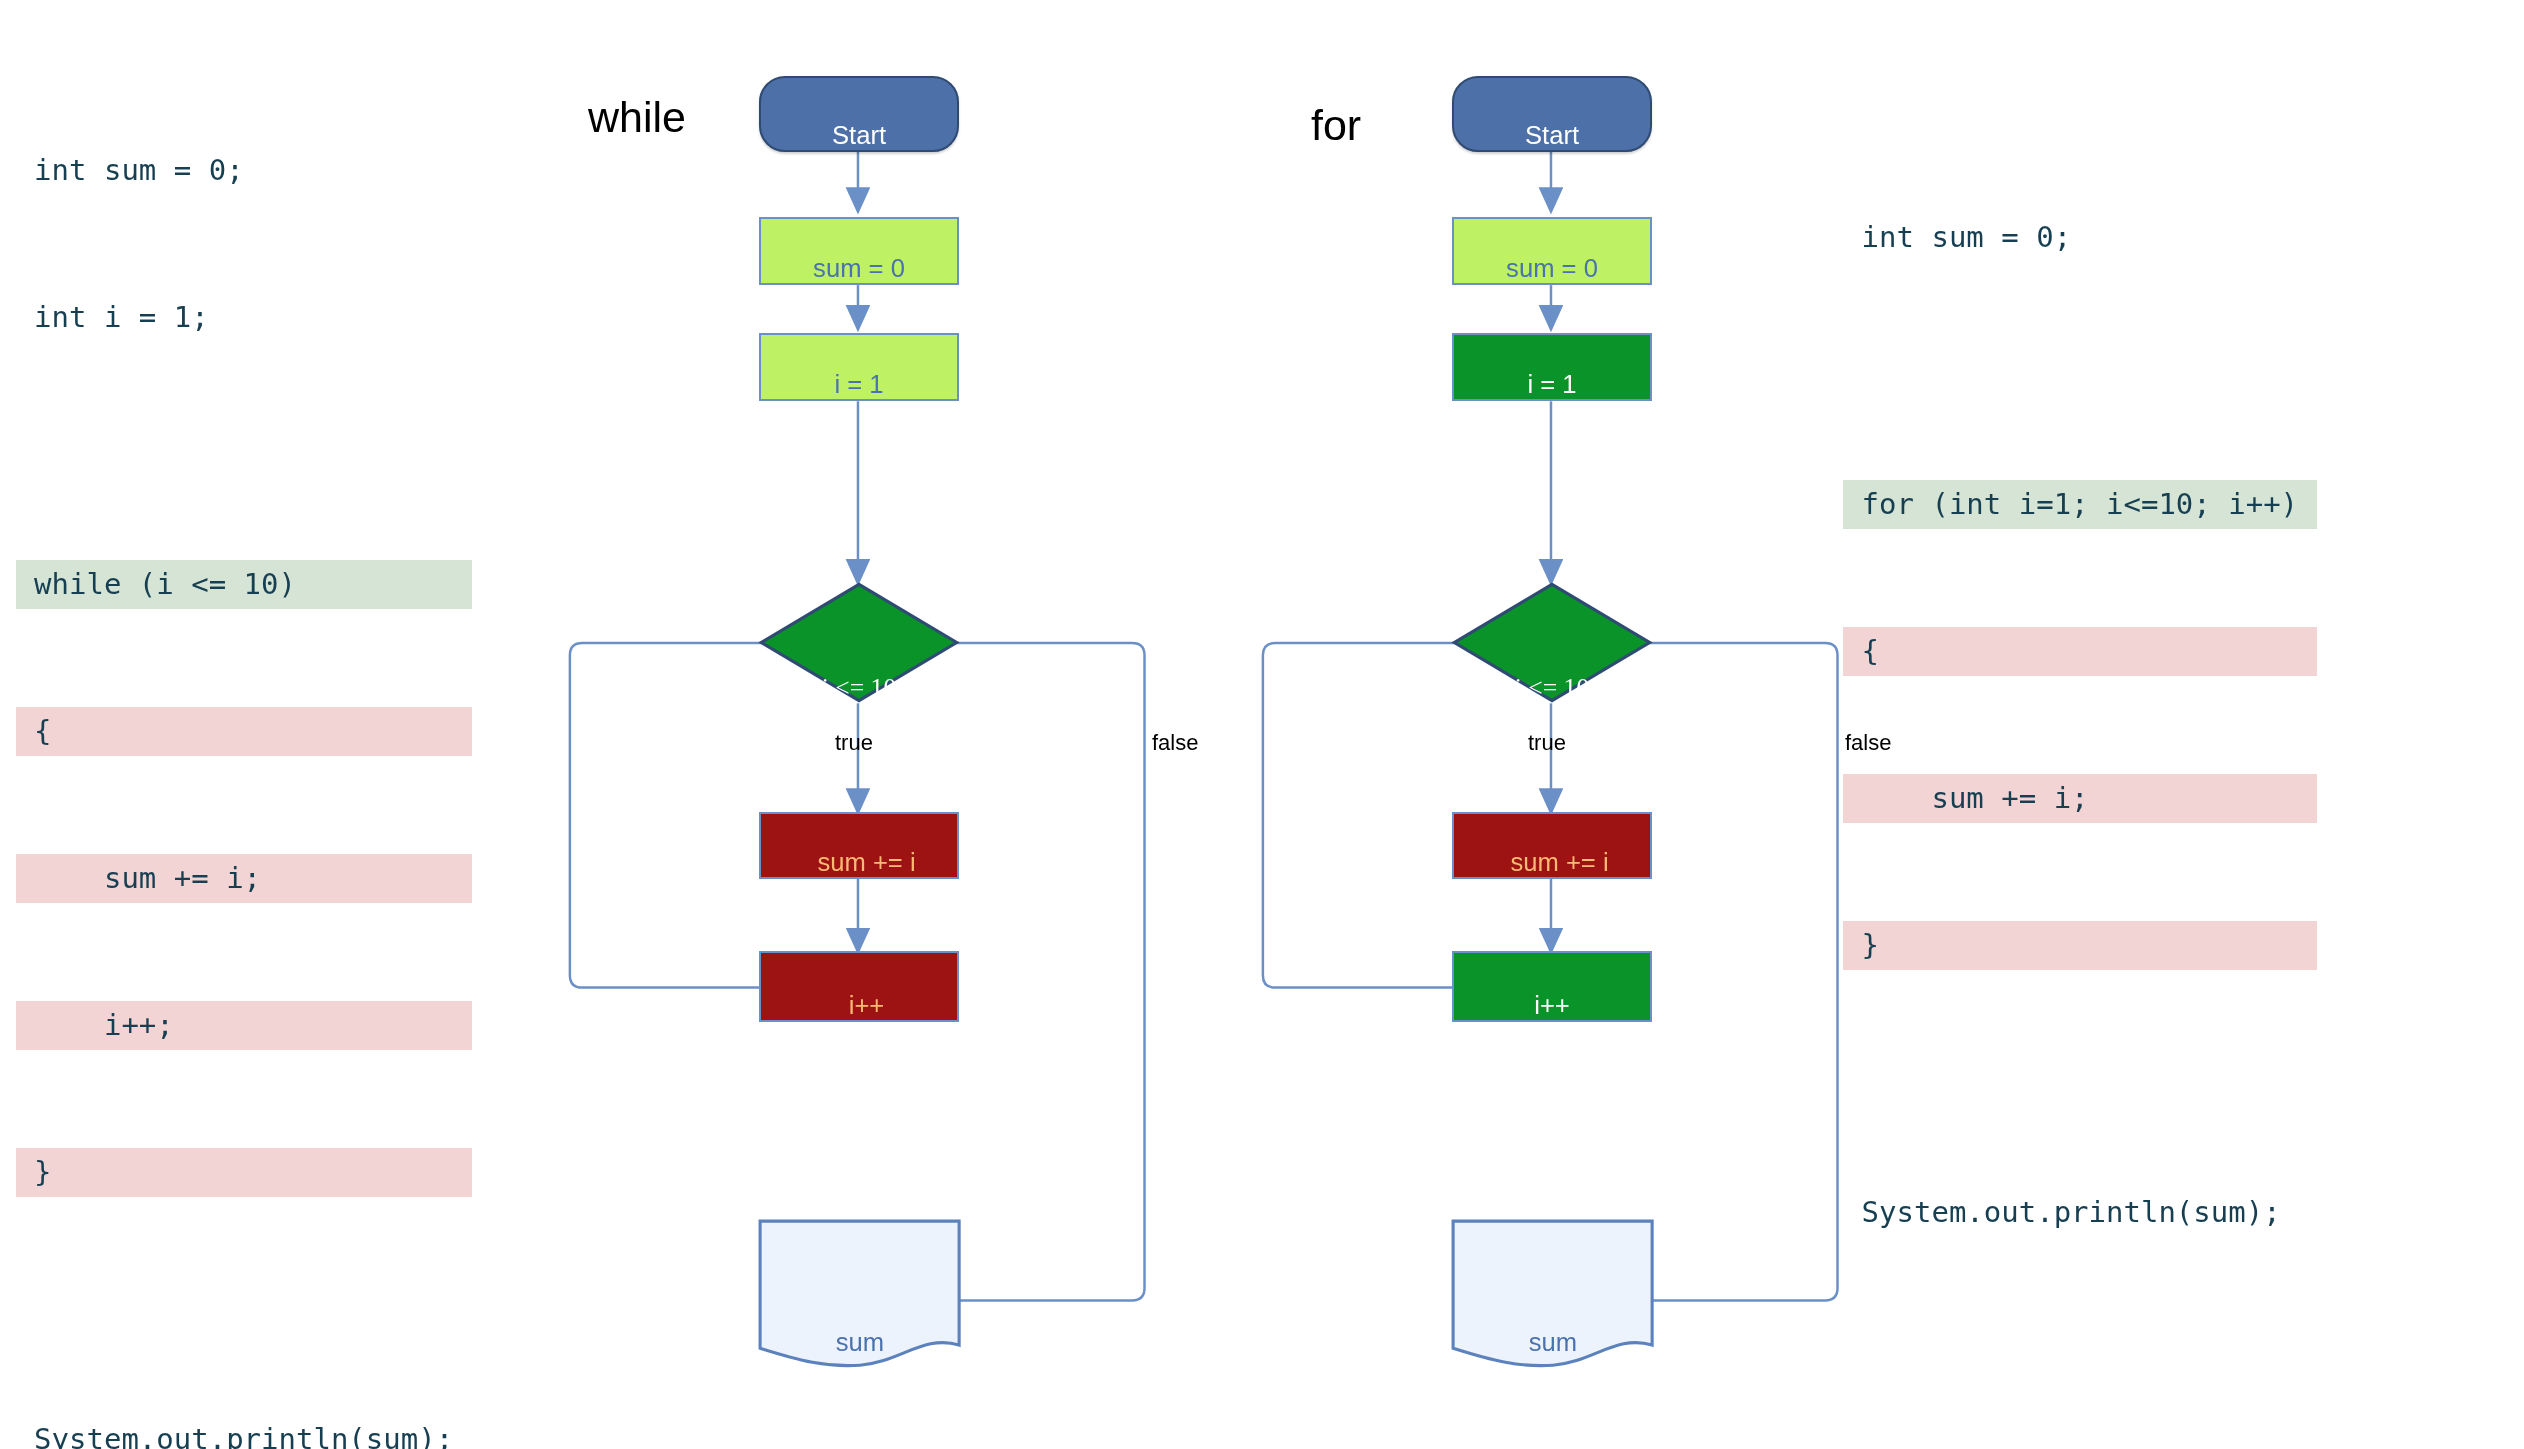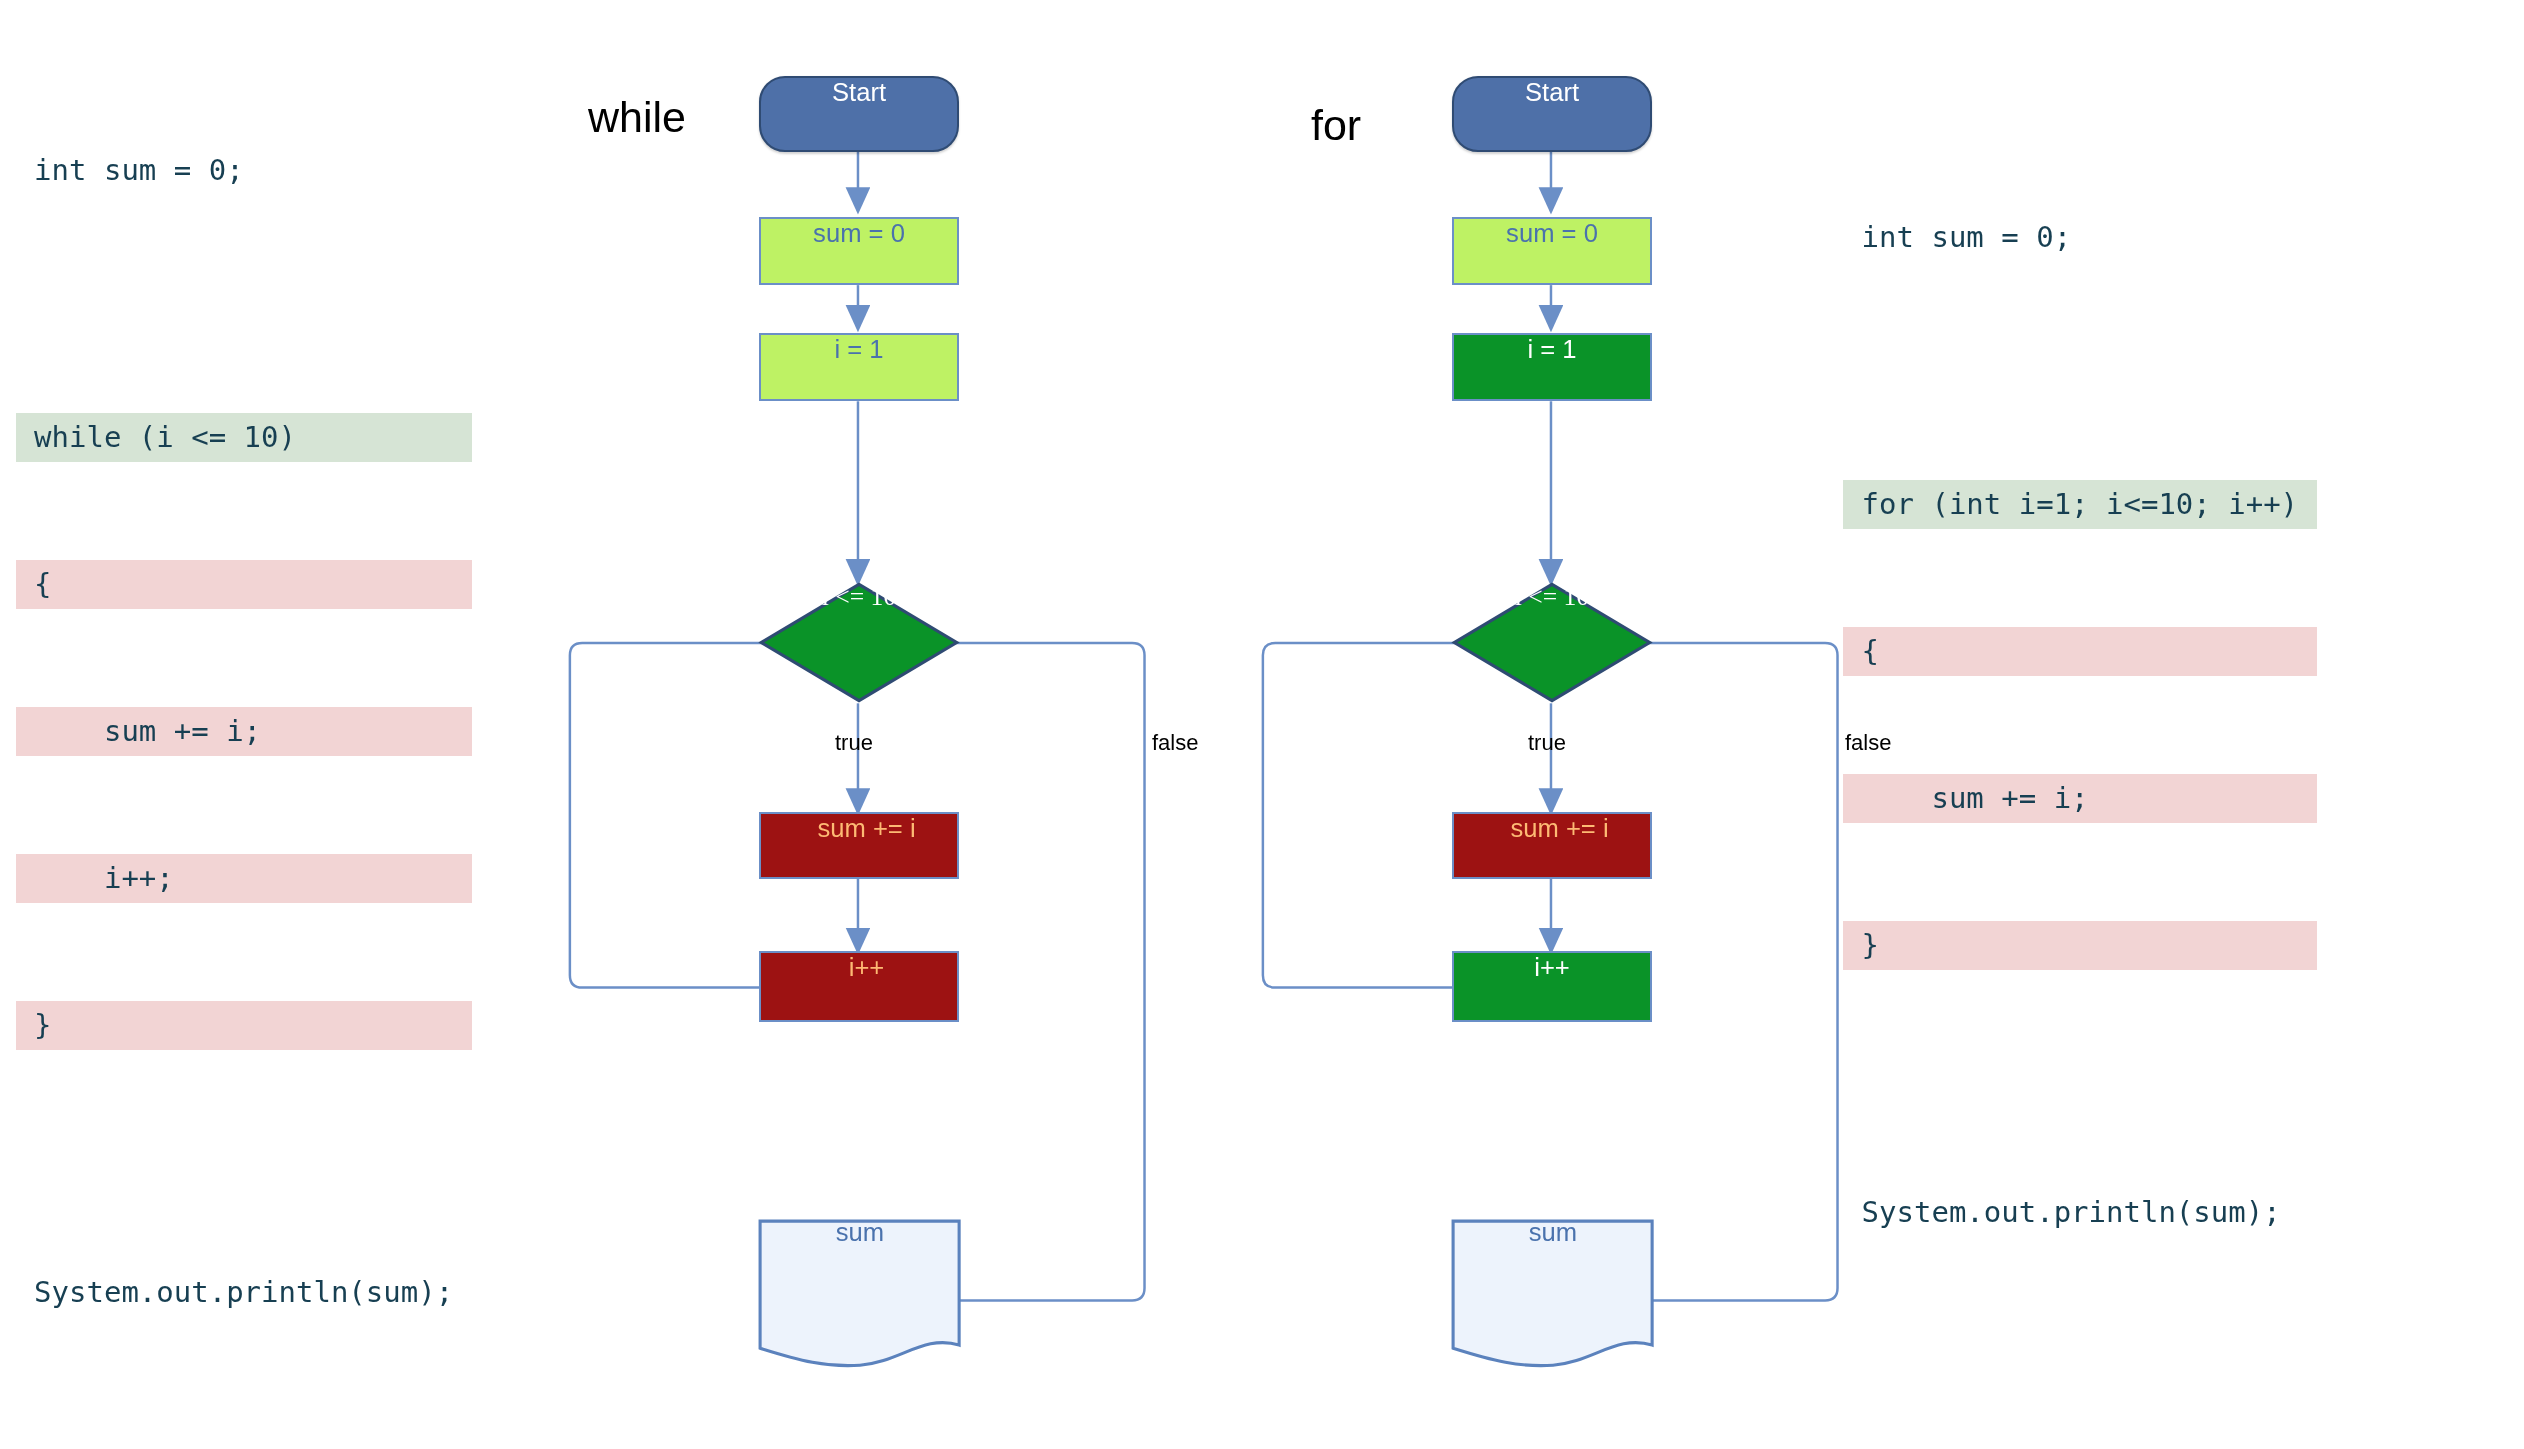--- a/index.html
+++ b/index.html
@@ -52,21 +52,21 @@
     position: absolute;
     font-family: "Liberation Sans", sans-serif;
     font-size: 43px;
     color: #000000;
     white-space: nowrap;
   }
   .node {
     position: absolute;
     box-sizing: border-box;
     display: flex;
-    align-items: flex-start;
+    align-items: flex-end;
     justify-content: center;
     font-family: "Liberation Sans", sans-serif;
     font-size: 25.6px;
   }
   .node-start {
     background: #4e70a8;
     border: 2.3px solid #2f4b73;
     border-radius: 26px;
     color: #ffffff;
     box-shadow: 0 1.5px 2.3px rgba(0,0,0,0.18);
@@ -127,20 +127,21 @@
     overflow: visible;
   }
 </style>
 </head>
 <body>
 
 <div class="stage">
 
   <div class="code-panel" id="left-code" style="left:15.5px; top:48px;">
     <span class="code-line">int sum = 0;</span>
+    <span class="code-line">int i = 1;</span>
     <span class="code-gap"></span>
     <span class="code-line hl-green">while (i &lt;= 10)</span>
     <span class="code-line hl-pink">{</span>
     <span class="code-line hl-pink">    sum += i;</span>
     <span class="code-line hl-pink">    i++;</span>
     <span class="code-line hl-pink">}</span>
     <span class="code-gap"></span>
     <span class="code-line">System.out.println(sum);</span>
   </div>
 

